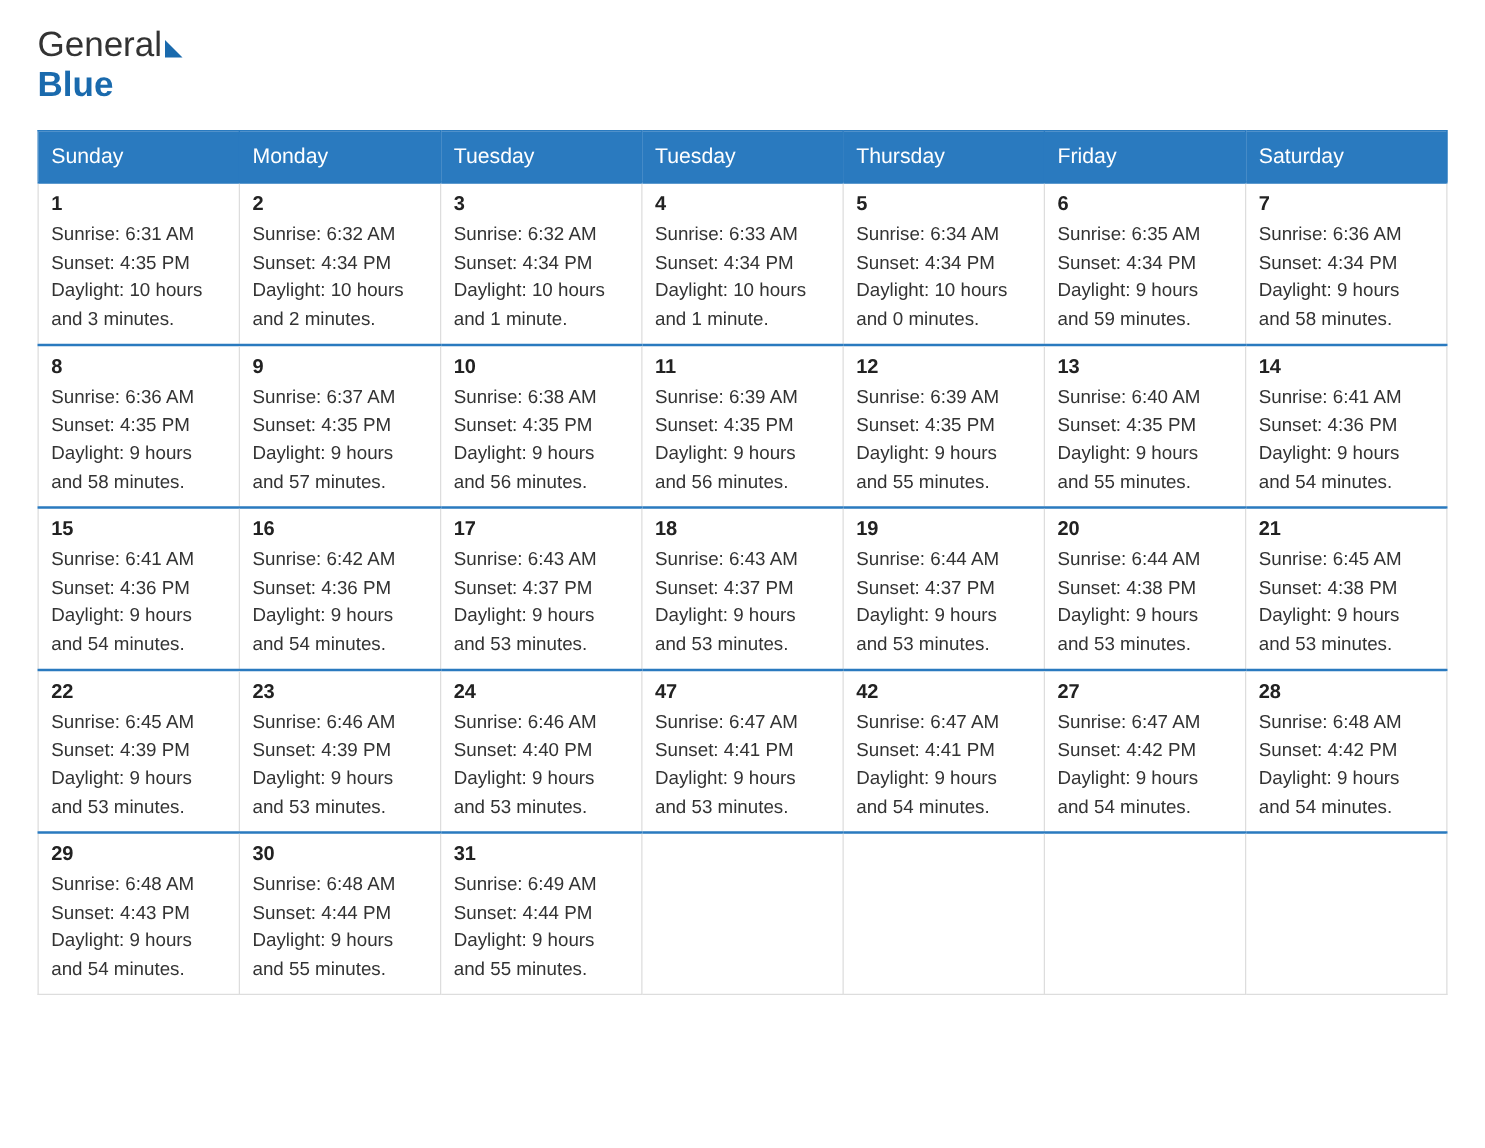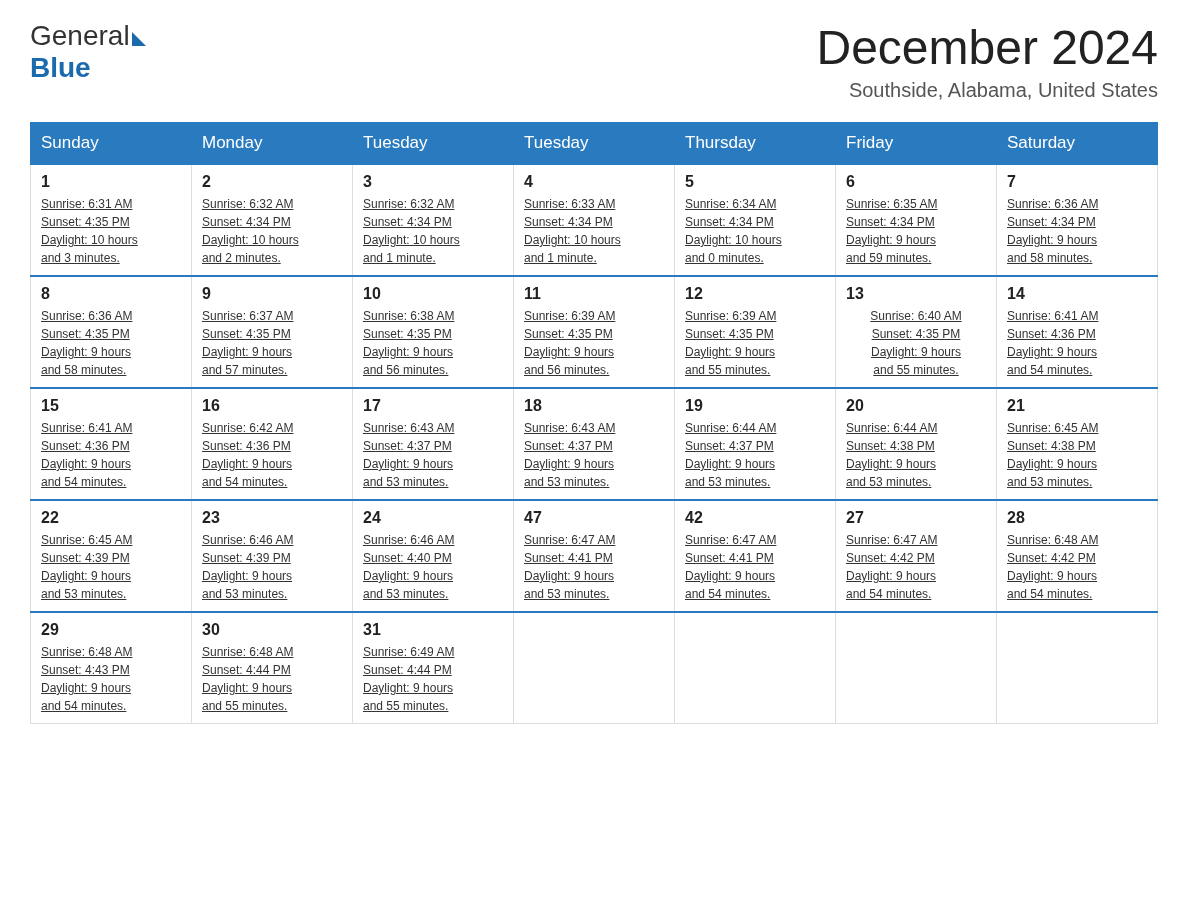--- a/index.html
+++ b/index.html
@@ -85,24 +85,23 @@
       background: #fff;
     }
     .day-number {
       font-size: 16px;
       font-weight: bold;
       color: #222;
       display: block;
       margin-bottom: 4px;
     }
     .day-info {
-      font-size: 12px;
+      font-size: 15px;
       line-height: 1.5;
       color: #333;
-      text-decoration: underline;
     }
     .empty-cell {
       background: #fff;
     }
     
     .calendar-table tbody tr td {
       border-top: 2px solid #2a7abf;
       border-bottom: 1px solid #ddd;
       border-left: 1px solid #ddd;
       border-right: 1px solid #ddd;
@@ -117,24 +116,20 @@
 <div class="header">
   <div class="logo">
     <div class="logo-wrapper">
       <div class="logo-top-row">
         <span class="logo-text-general">General</span>
         <div class="logo-triangle"></div>
       </div>
       <span class="logo-text-blue">Blue</span>
     </div>
   </div>
-  <div class="title-block">
-    <div class="calendar-title">December 2024</div>
-    <div class="calendar-subtitle">Southside, Alabama, United States</div>
-  </div>
 </div>
 
 <table class="calendar-table">
   <thead>
     <tr>
     <th>Sunday</th>
         <th>Monday</th>
         <th>Tuesday</th>
         <th>Tuesday</th>
         <th>Thursday</th>
@@ -225,21 +220,21 @@
         </td>
         <td>
           <span class="day-number">12</span>
           <div class="day-info" style="white-space: pre-line;">Sunrise: 6:39 AM
 Sunset: 4:35 PM
 Daylight: 9 hours
 and 55 minutes.</div>
         </td>
         <td>
           <span class="day-number">13</span>
-          <div class="day-info" style="white-space: pre-line; text-align: center;">Sunrise: 6:40 AM
+          <div class="day-info" style="white-space: pre-line;">Sunrise: 6:40 AM
 Sunset: 4:35 PM
 Daylight: 9 hours
 and 55 minutes.</div>
         </td>
         <td>
           <span class="day-number">14</span>
           <div class="day-info" style="white-space: pre-line;">Sunrise: 6:41 AM
 Sunset: 4:36 PM
 Daylight: 9 hours
 and 54 minutes.</div>

